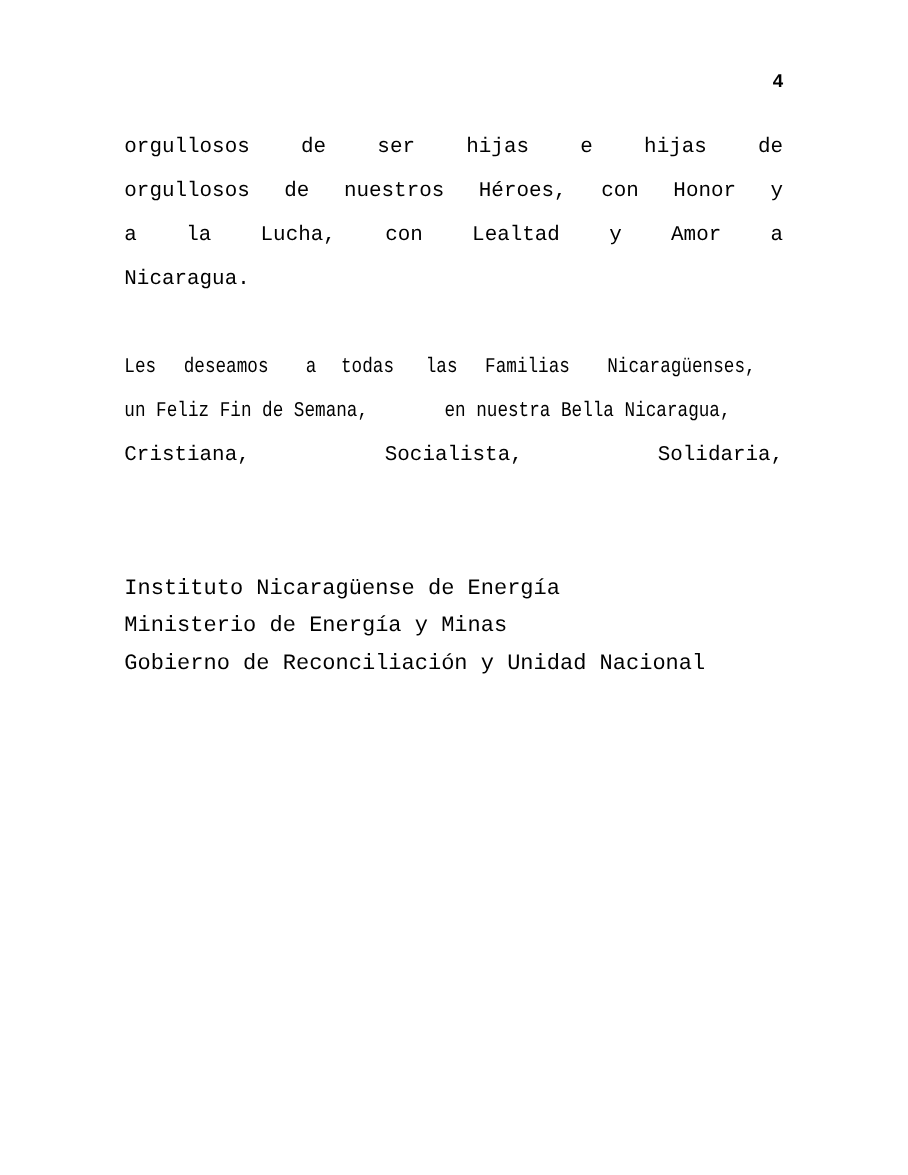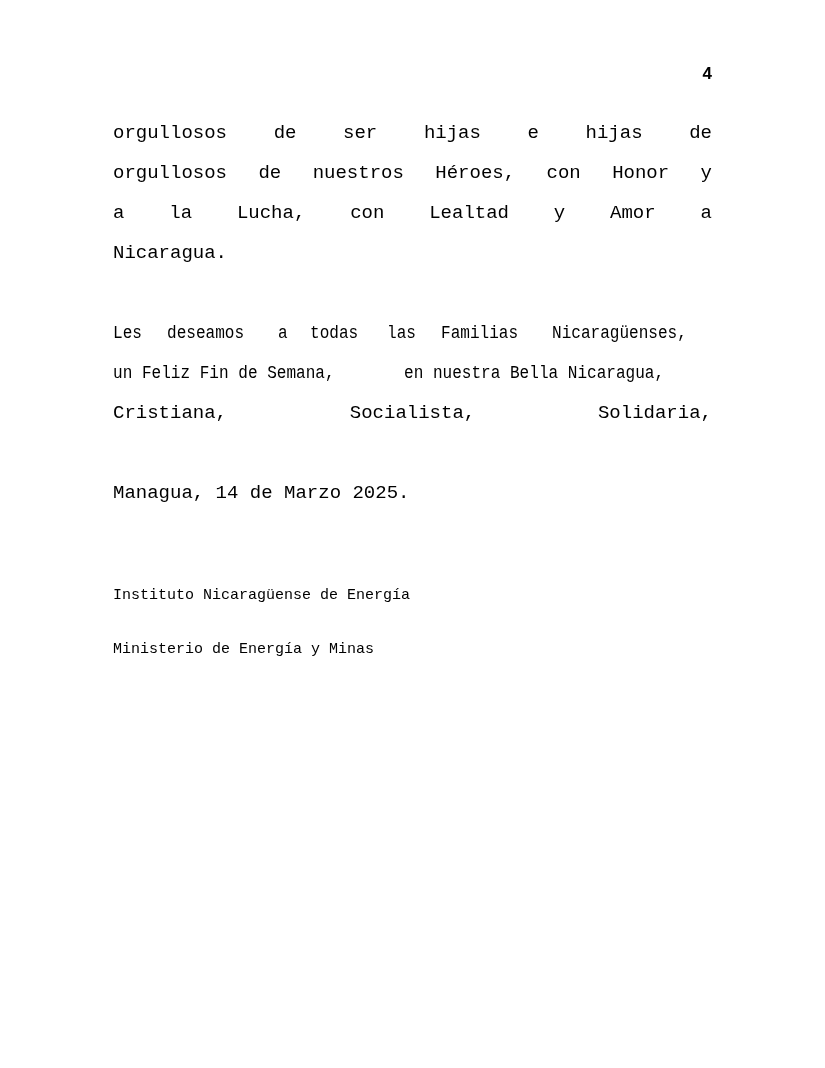--- a/index.html
+++ b/index.html
@@ -79,25 +79,24 @@
     transform-origin: left center;
   }
 
   .gap-para {
     height: 40px;
   }
 
   
   .sig-line {
     display: block;
-    font-size: 15px;
+    font-size: 20px;
     line-height: 34px;
     height: 34px;
     white-space: pre;
-    margin-top: 20px;
   }
 
   .spacer-date {
     height: 40px;
   }
   .spacer-sig {
     height: 46px;
   }
 </style>
 </head>
@@ -159,23 +158,23 @@
       </div>
       <div class="line justify">
         <span>Cristiana,</span>
         <span>Socialista,</span>
         <span>Solidaria,</span>
       </div>
     </div>
 
     <div class="spacer-date"></div>
 
-    <div class="line">Managua, 14 de Marzo 2025.</div>
 
     <div class="spacer-sig"></div>
 
     <div class="para">
       <div class="sig-line">Instituto Nicaragüense de Energía</div>
       <div class="sig-line">Ministerio de Energía y Minas</div>
+      <div class="sig-line">Gobierno de Reconciliación y Unidad Nacional</div>
     </div>
 
   </div>
 </div>
 
 </body></html>

